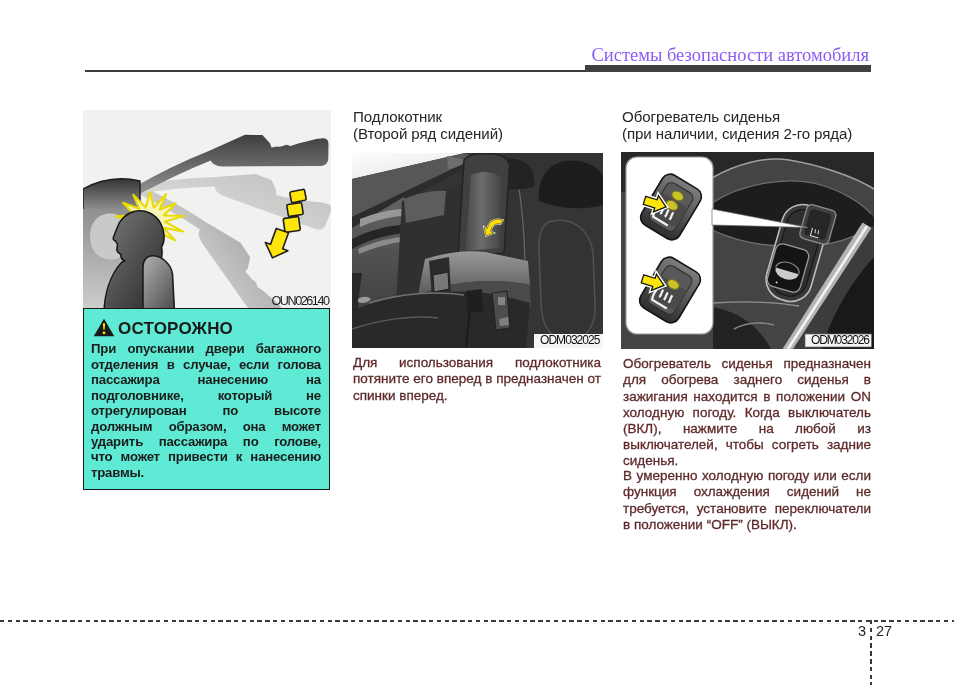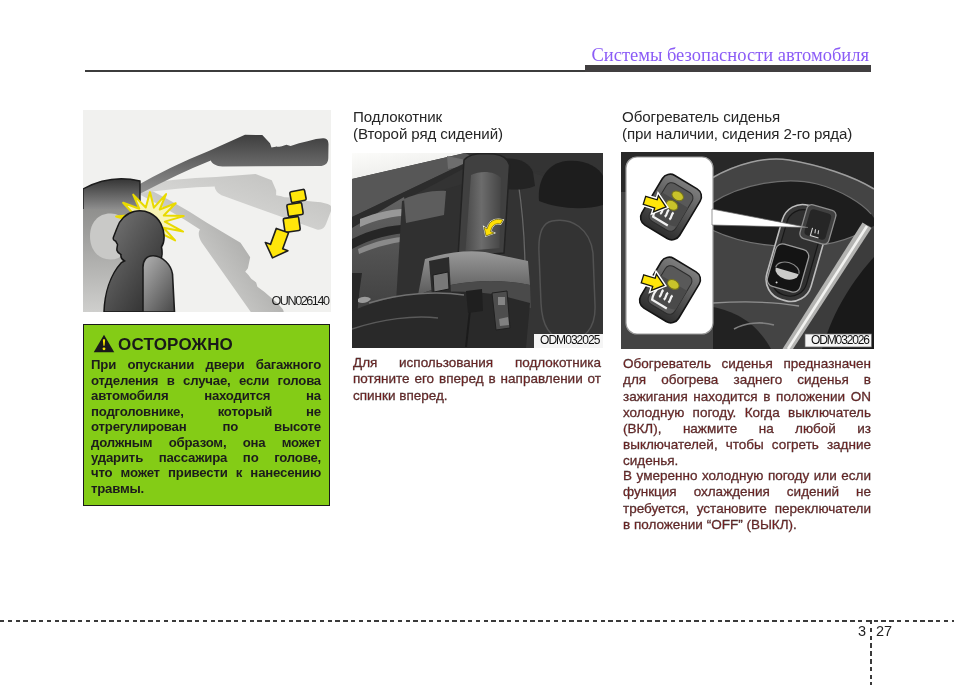--- a/index.html
+++ b/index.html
@@ -11,21 +11,21 @@
           right:85px;top:45px;}
   #ruleThin{left:85px;top:70px;width:500px;height:1.5px;background:#3c3c3c;}
   #ruleThick{left:585px;top:65px;width:286px;height:6.5px;background:#413f40;}
   
   .h2{font-size:15.1px;font-weight:normal;color:#262626;line-height:16.5px;letter-spacing:-0.1px;}
   
   .body{font-size:13.5px;color:#7f1d1d;line-height:16.17px;width:248px;-webkit-text-stroke:0.3px #343434;}
   .jl{text-align:justify;text-align-last:justify;}
   .jend{text-align:left;}
   
-  #warn{left:83px;top:324px;width:245px;height:180px;background:#84cc16;
+  #warn{left:83px;top:308px;width:245px;height:180px;background:#5eead4;
         border:1.6px solid #1a1a1a;}
   #warn .wtitle{position:absolute;left:34px;top:10px;font-size:17px;font-weight:bold;color:#191919;letter-spacing:0.2px;}
   #warn .wbody{position:absolute;left:7px;top:32.3px;width:230px;font-size:13.2px;font-weight:bold;
                color:#1c1c1c;line-height:15.45px;letter-spacing:-0.2px;}
   
   #dashH{left:0;top:620px;width:954px;height:1.6px;
          background:repeating-linear-gradient(90deg,#3a3a3a 0 4.5px,transparent 4.5px 7.8px);}
   #dashV{left:870px;top:620px;width:1.6px;height:65px;
          background:repeating-linear-gradient(180deg,#3a3a3a 0 4.5px,transparent 4.5px 7.8px);}
   .pg{font-size:14.5px;color:#1f1f1f;top:623px;}
@@ -102,21 +102,21 @@
   <div id="warn" class="abs">
     <div class="wtitle">ОСТОРОЖНО</div>
     <svg class="abs" style="left:9px;top:9px;" width="22" height="19" viewBox="0 0 23 20">
       <path d="M11.5 0.8 L22.3 19.2 L0.7 19.2 Z" fill="#191919"></path>
       <path d="M11.5 5.5 c1.1 0 1.25 0.55 1.15 1.45 l-0.55 5.3 h-1.2 l-0.55 -5.3 c-0.1 -0.9 0.05 -1.45 1.15 -1.45 z" fill="#f8e500"></path>
       <circle cx="11.5" cy="15.6" r="1.5" fill="#f8e500"></circle>
     </svg>
     <div class="wbody">
       <div class="jl">При опускании двери багажного</div>
       <div class="jl">отделения в случае, если голова</div>
-      <div class="jl">автомобиля находится на</div>
+      <div class="jl">пассажира нанесению на</div>
       <div class="jl">подголовнике, который не</div>
       <div class="jl">отрегулирован по высоте</div>
       <div class="jl">должным образом, она может</div>
       <div class="jl">ударить пассажира по голове,</div>
       <div class="jl">что может привести к нанесению</div>
       <div class="jend">травмы.</div>
     </div>
   </div>
 
   <svg id="img2" class="abs" style="left:352px;top:153px;" width="251" height="195" viewBox="0 0 251 195">
@@ -188,21 +188,21 @@
     <path d="M140,140 L155,138 L158,175 L144,177 Z" fill="#4d4d4d" stroke="#202020"></path>
     <rect x="146" y="144" width="7" height="8" fill="#858585"></rect>
     <path d="M147,166 L156,164 L157,172 L148,173 Z" fill="#808080"></path>
 
     <rect x="182" y="181" width="69" height="14" fill="#f5f5f5"></rect>
     <text x="188" y="190.8" font-family="Liberation Sans, sans-serif" font-size="12" fill="#0d0d0d" textLength="60.5">ODM032025</text>
   </svg>
 
   <div class="abs body" style="left:353px;top:355.3px;">
     <div class="jl">Для использования подлокотника</div>
-    <div class="jl">потяните его вперед в направлении от</div>
+    <div class="jl">потяните его вперед в предназначен от</div>
     <div class="jend">спинки вперед.</div>
   </div>
 
   <svg id="img3" class="abs" style="left:621px;top:152px;" width="253" height="197" viewBox="0 0 253 197">
     <defs>
       <linearGradient id="d_sw" x1="0" y1="0" x2="0" y2="1">
         <stop offset="0" stop-color="#7d7d7d"></stop>
         <stop offset="1" stop-color="#2e2e2e"></stop>
       </linearGradient>
       <linearGradient id="d_sill" x1="0" y1="0" x2="1" y2="0.35">

